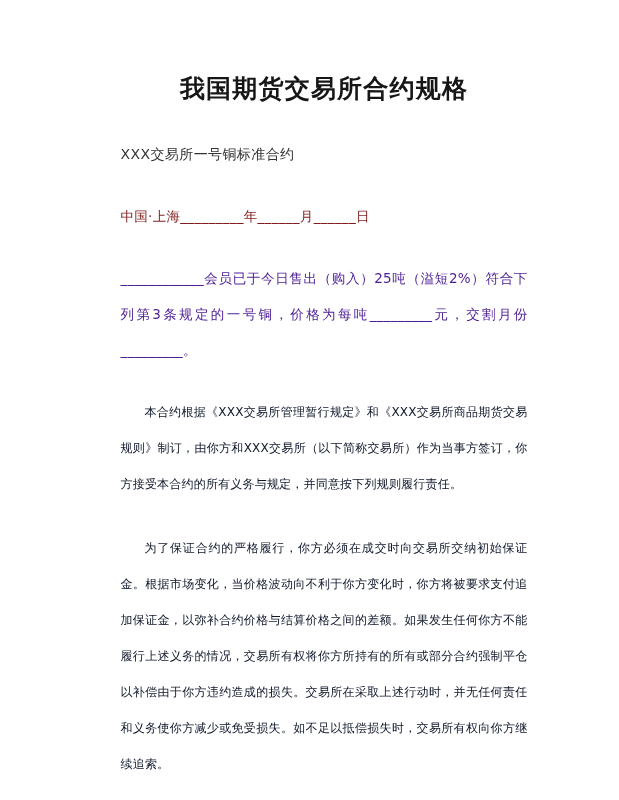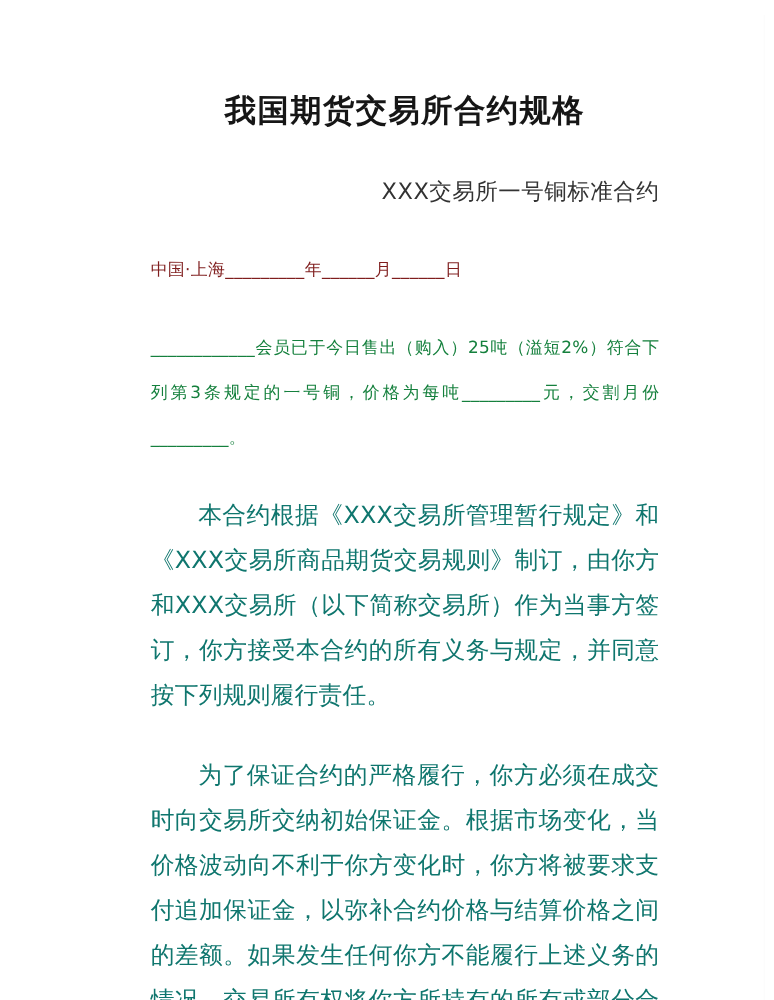--- a/index.html
+++ b/index.html
@@ -43,26 +43,25 @@
     color: #161616;
     letter-spacing: 1.2px;
     line-height: 30px;
     padding-top: 62px;
     white-space: nowrap;
   }
 
   .subtitle-line {
     margin: 0;
     padding: 0;
-    font-size: 18px;
+    font-size: 14px;
     color: #333333;
     line-height: 22px;
     padding-top: 39px;
     letter-spacing: 0.4px;
-    text-align: right;
   }
 
   .approval-line {
     margin: 0;
     padding: 0;
     font-size: 13.5px;
     color: #333333;
     line-height: 22px;
     padding-top: 40px;
     letter-spacing: 0.3px;
@@ -75,33 +74,33 @@
     color: #7f1d1d;
     line-height: 22px;
     padding-top: 40px;
     letter-spacing: 0.3px;
   }
 
   .fill-clause {
     margin: 0;
     padding: 0;
     font-size: 13.5px;
-    color: #15803d;
+    color: #4c1d95;
     line-height: 36px;
     padding-top: 33px;
     text-align: justify;
     text-justify: inter-character;
     letter-spacing: 0.2px;
   }
 
   .para {
     margin: 0;
     padding: 0;
-    font-size: 19px;
-    color: #0f766e;
+    font-size: 12px;
+    color: #0f172a;
     line-height: 36px;
     text-align: justify;
     text-justify: inter-character;
     text-indent: 2em;
     letter-spacing: 0.2px;
   }
 
   .para.gap-1 { padding-top: 26px; }
   .para.gap-2 { padding-top: 28px; }
 

